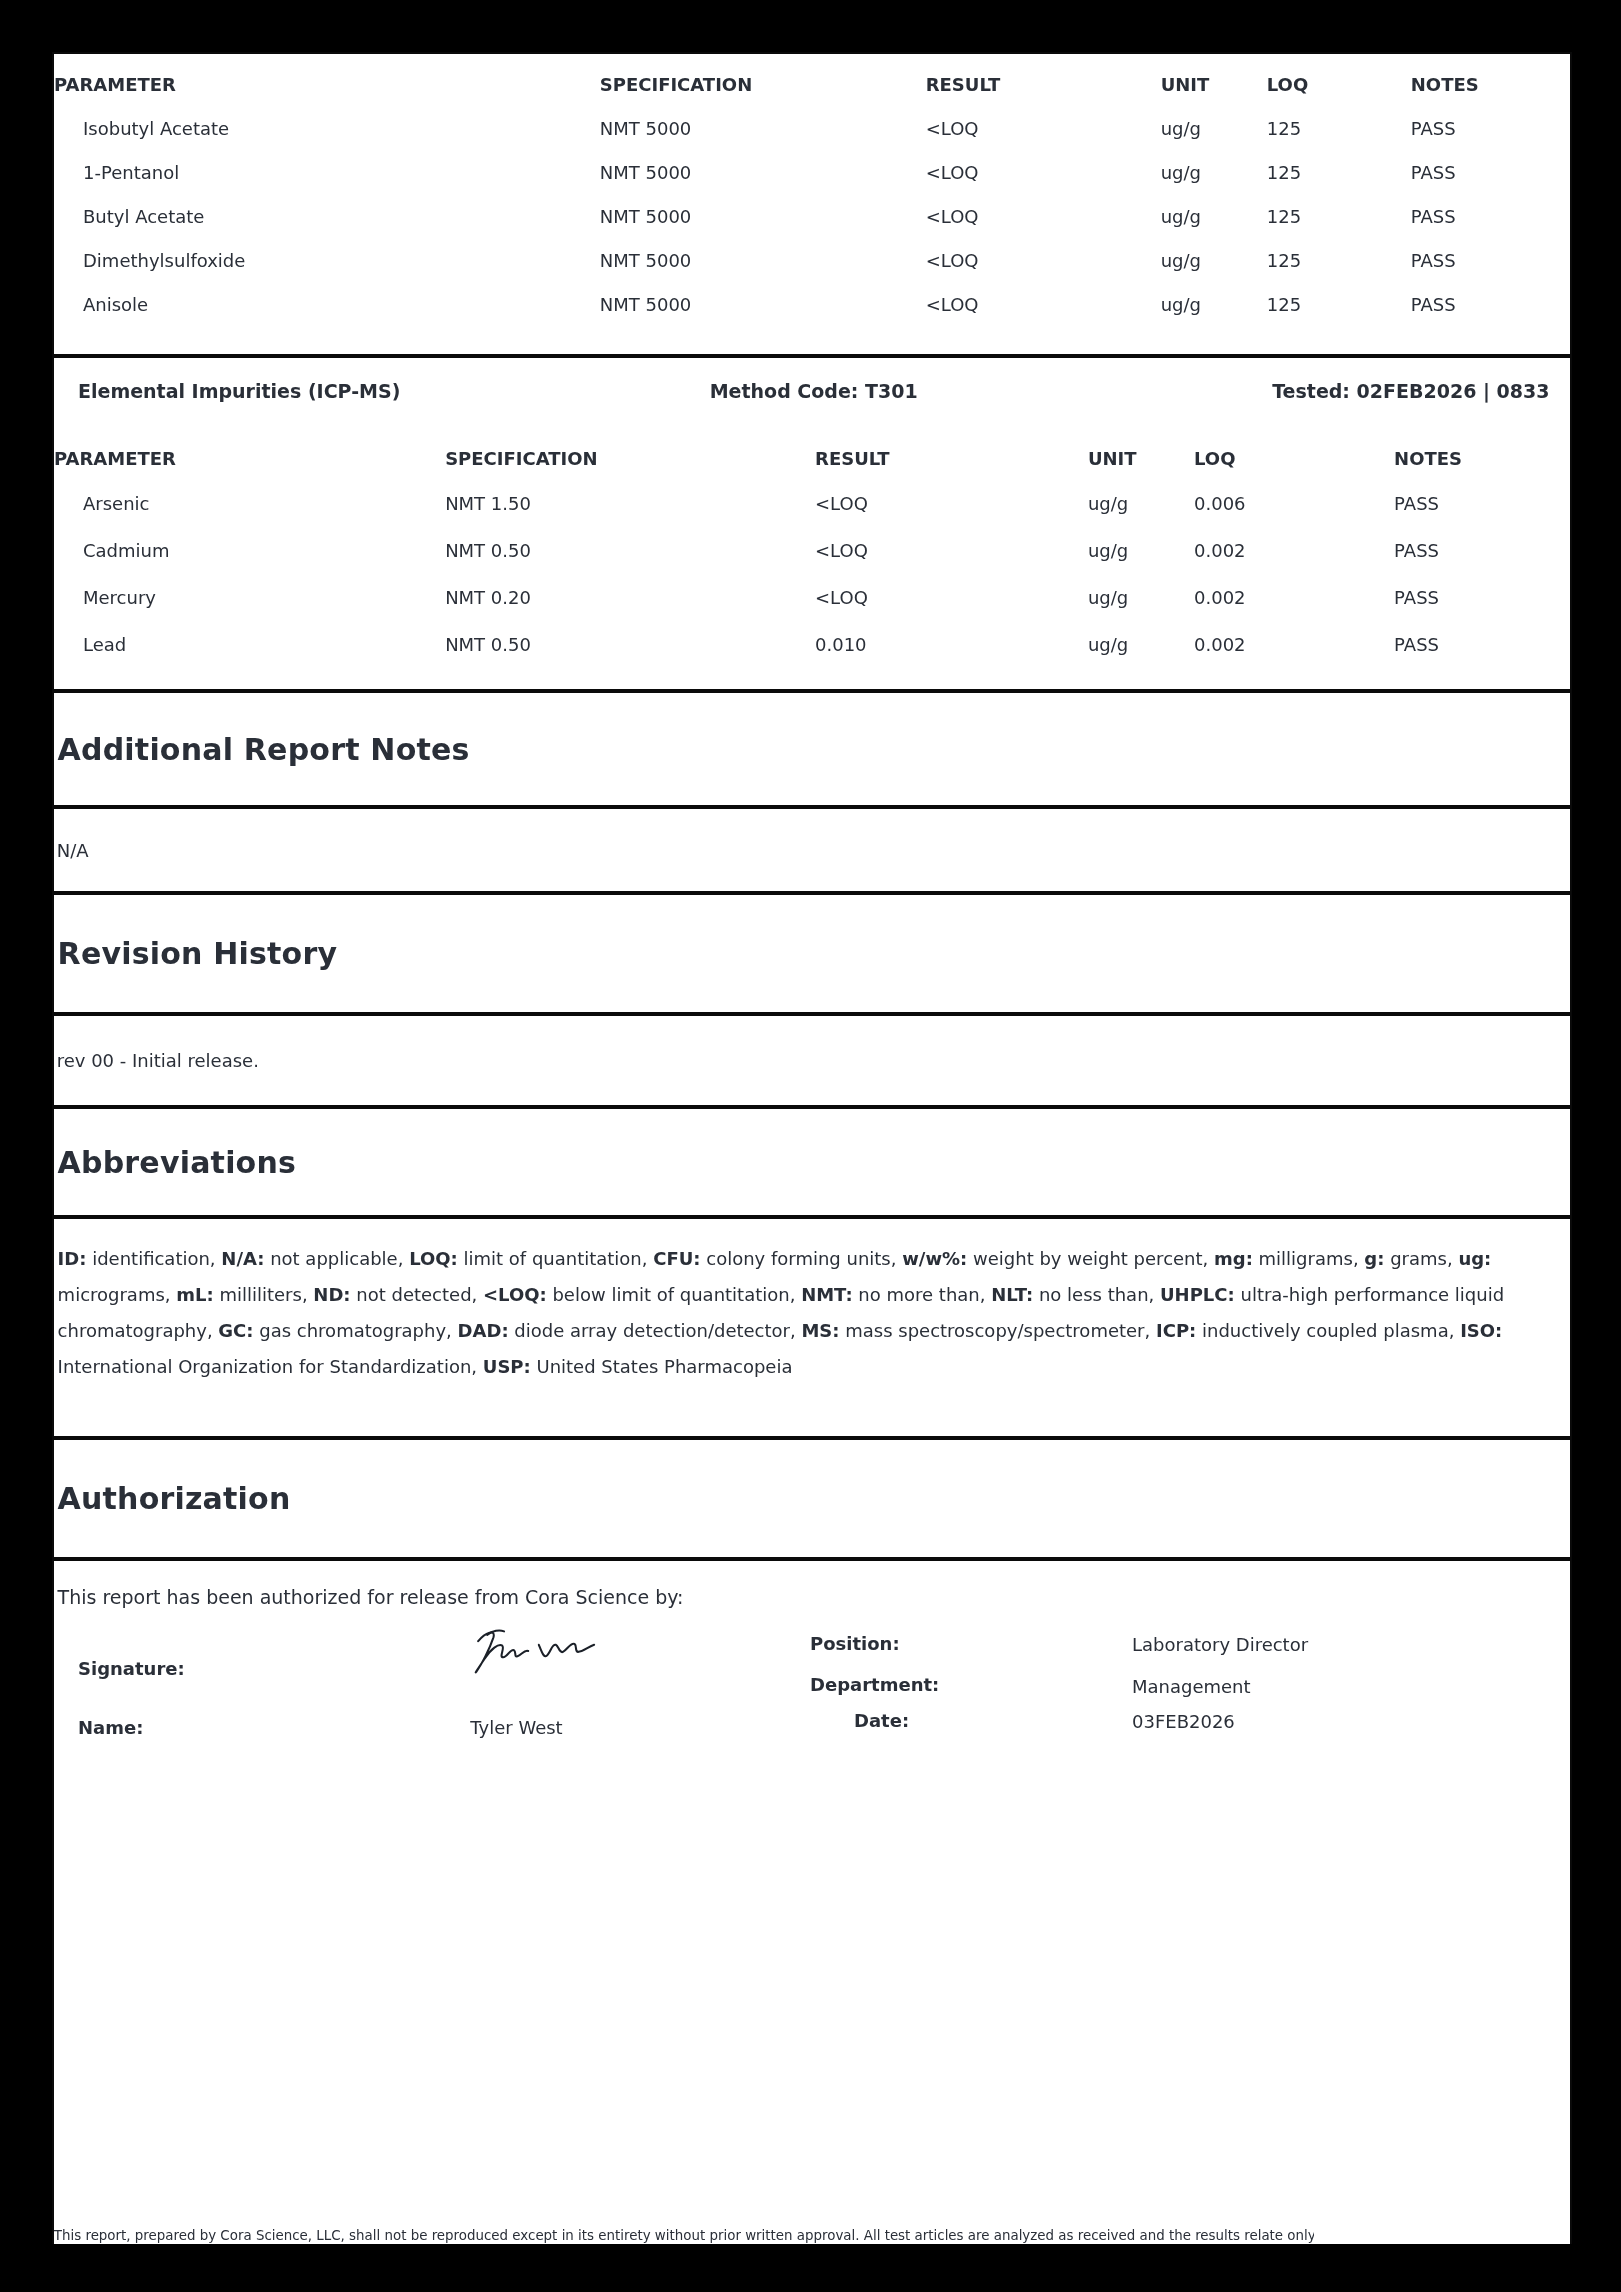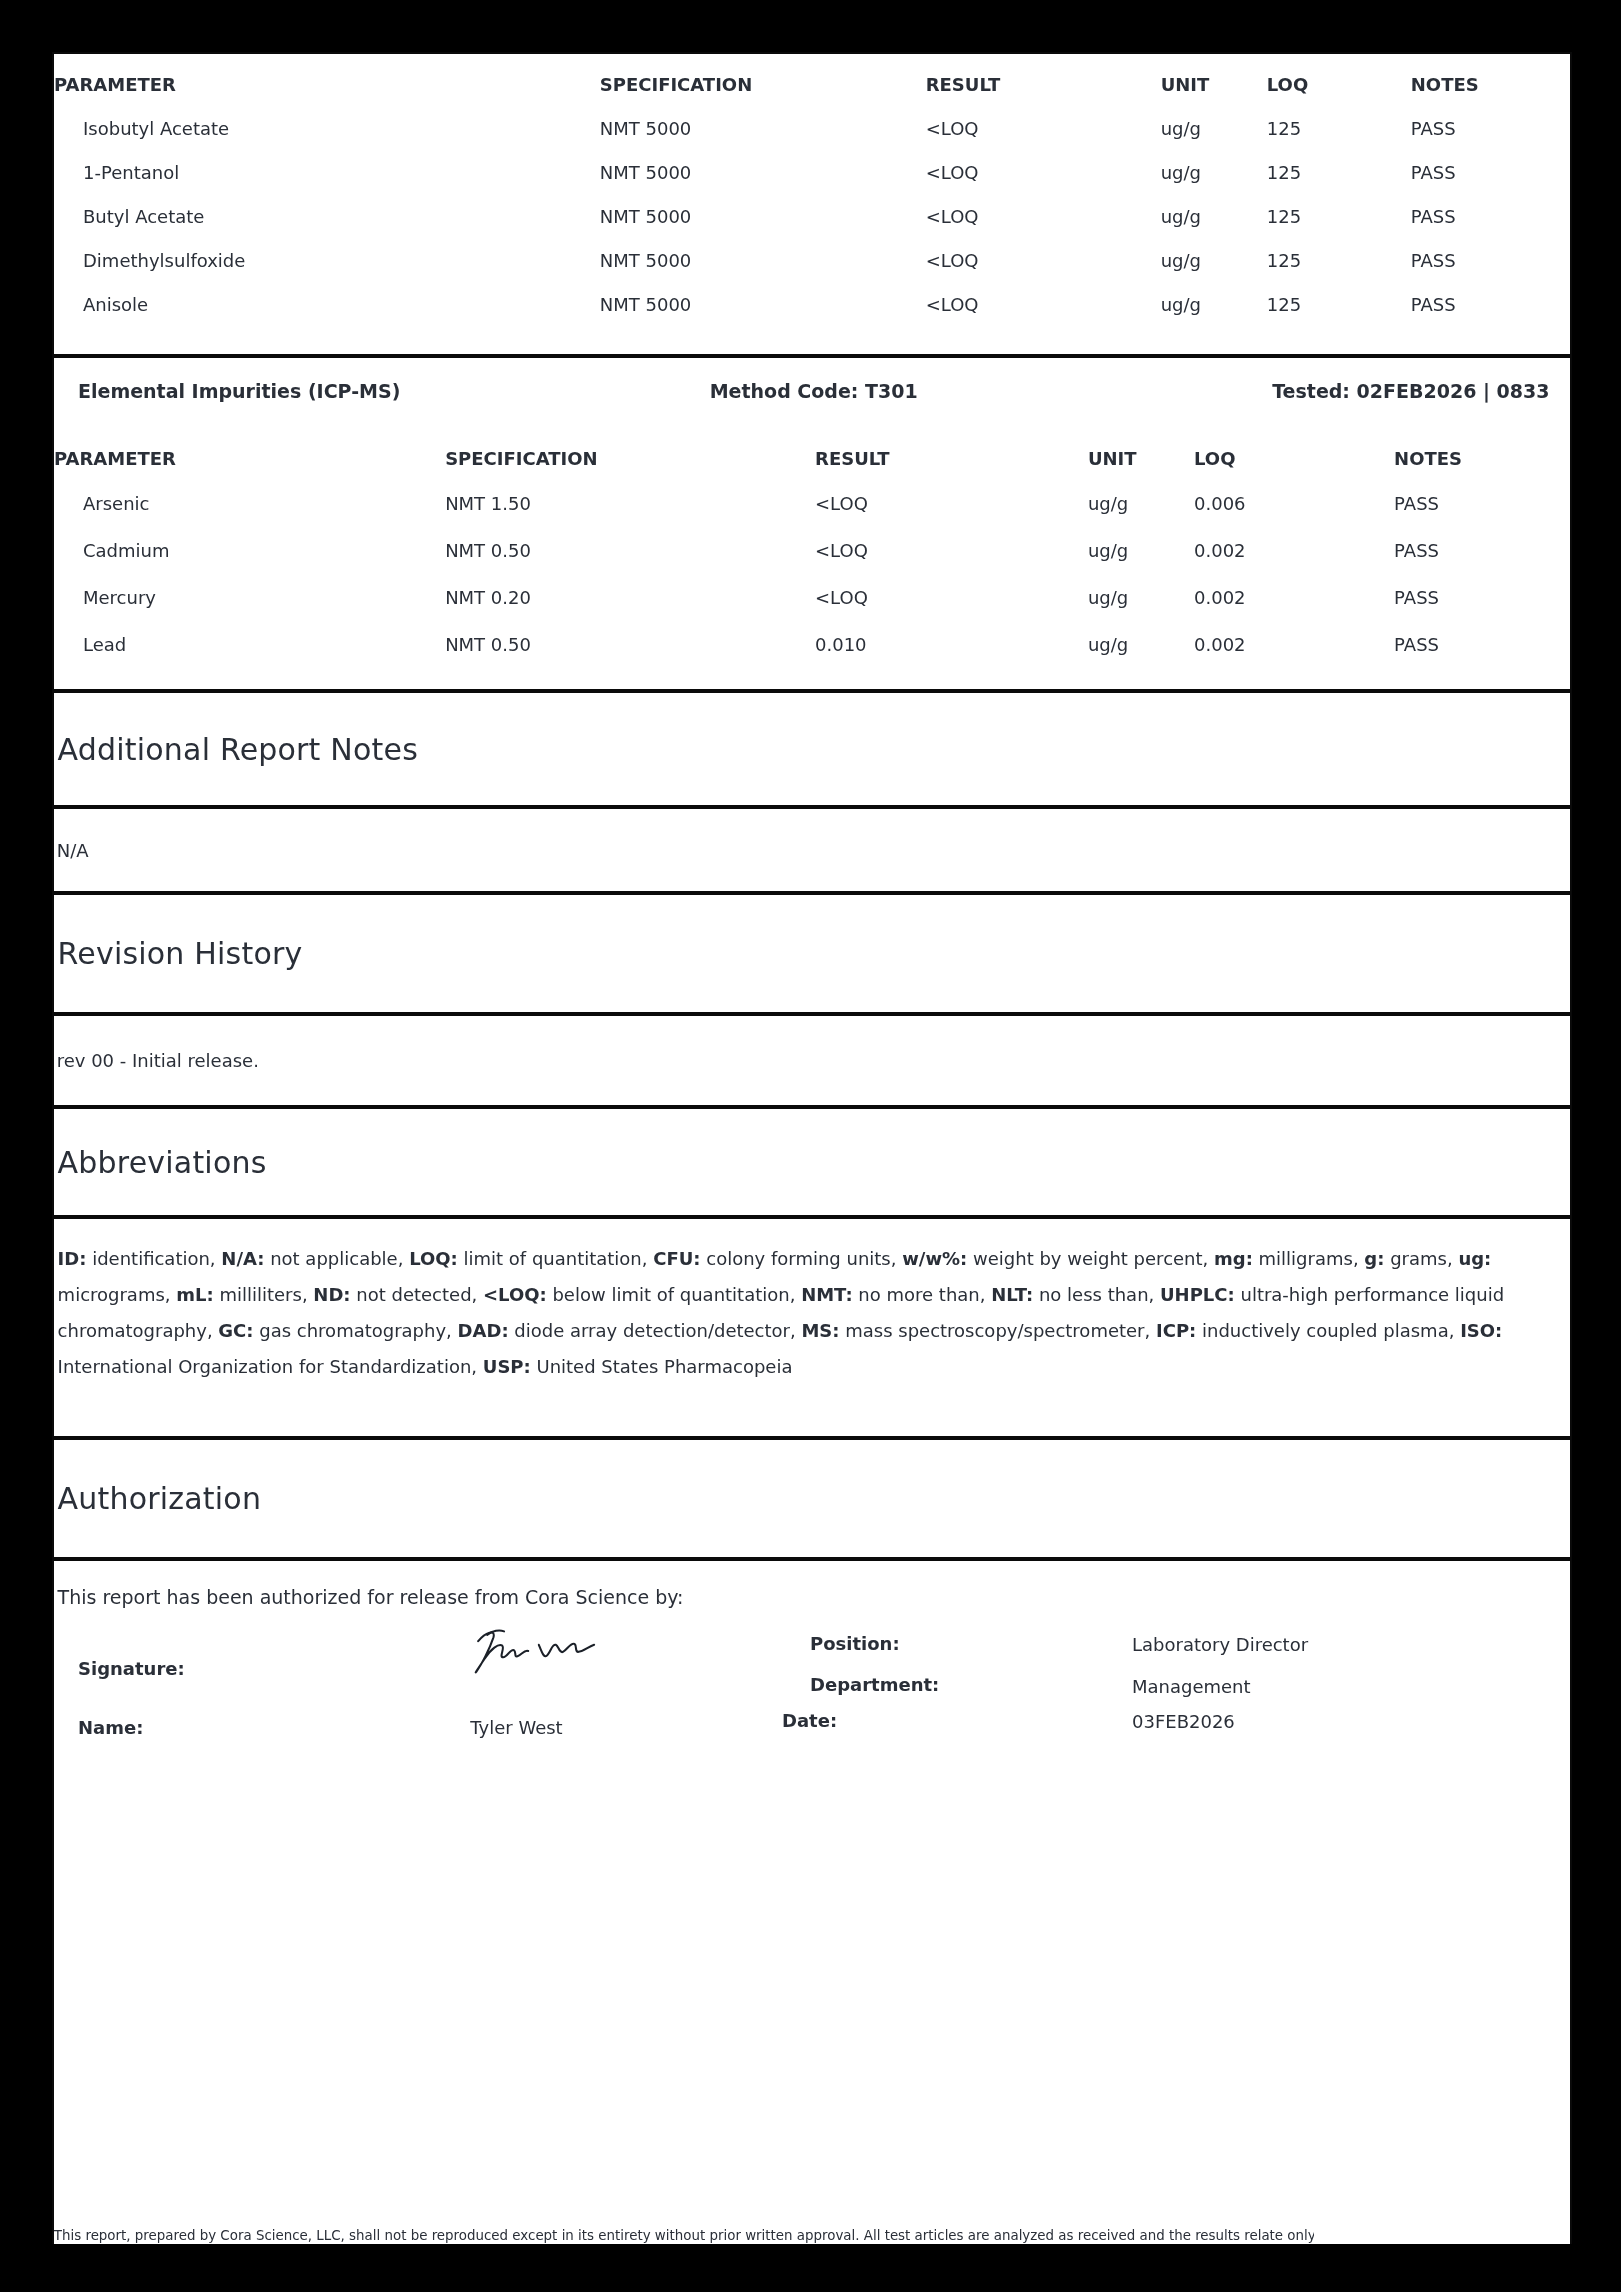--- a/index.html
+++ b/index.html
@@ -36,21 +36,21 @@
     display:flex; align-items:flex-start;
     height:39px; margin-bottom:18px;
     padding:0 20.6px 0 24px;
     font-weight:bold; font-size:19px;
   }
   .sec-header .left   { flex:1; text-align:left; }
   .sec-header .center { flex:1; text-align:center; white-space:nowrap; }
   .sec-header .right  { flex:1; text-align:right; white-space:nowrap; }
   
   .title-box { display:flex; align-items:center; padding-left:3.6px; }
-  .title-box h2 { margin:0; font-size:30px; font-weight:400; letter-spacing:0.2px; }
+  .title-box h2 { margin:0; font-size:30px; font-weight:700; letter-spacing:0.2px; }
   .h130 { height:116px; } .h135 { height:121px; } .h123 { height:110px; }
   .body-box { display:flex; align-items:center; padding-left:2.7px; font-size:18px; }
   .hb96 { height:86px; } .hb104 { height:93px; }
   .abbrev-box {
     height:221px;
     padding:22.4px 31px 0 3.6px;
     font-size:18px; line-height:36px;
   }
   .abbrev-box p { margin:0; }
   
@@ -59,21 +59,21 @@
   .auth-label { position:absolute; font-weight:bold; font-size:18px; white-space:nowrap; }
   .auth-value { position:absolute; font-size:18px; white-space:nowrap; }
   .sig-label   { left:24px;  top:97px; }
   .sig-script  { position:absolute; left:399px; top:57px; }
   .name-label  { left:24px;  top:156px; }
   .name-value  { left:355px; top:156px; width:215px; text-align:center; }
   .pos-label   { left:756px; top:72px; }
   .pos-value   { left:1078px; top:73px; }
   .dept-label  { left:756px; top:113px; }
   .dept-value  { left:1078px; top:115px; }
-  .date-label  { left:728px; top:149px; }
+  .date-label  { left:800px; top:149px; }
   .date-value  { left:1078px; top:150px; }
   
   .footer {
     position:absolute; left:1.8px; top:2176px;
     width:1260px;
     font-size:13.4px; white-space:nowrap; overflow:hidden;
   }
 </style>
 </head>
 <body>

